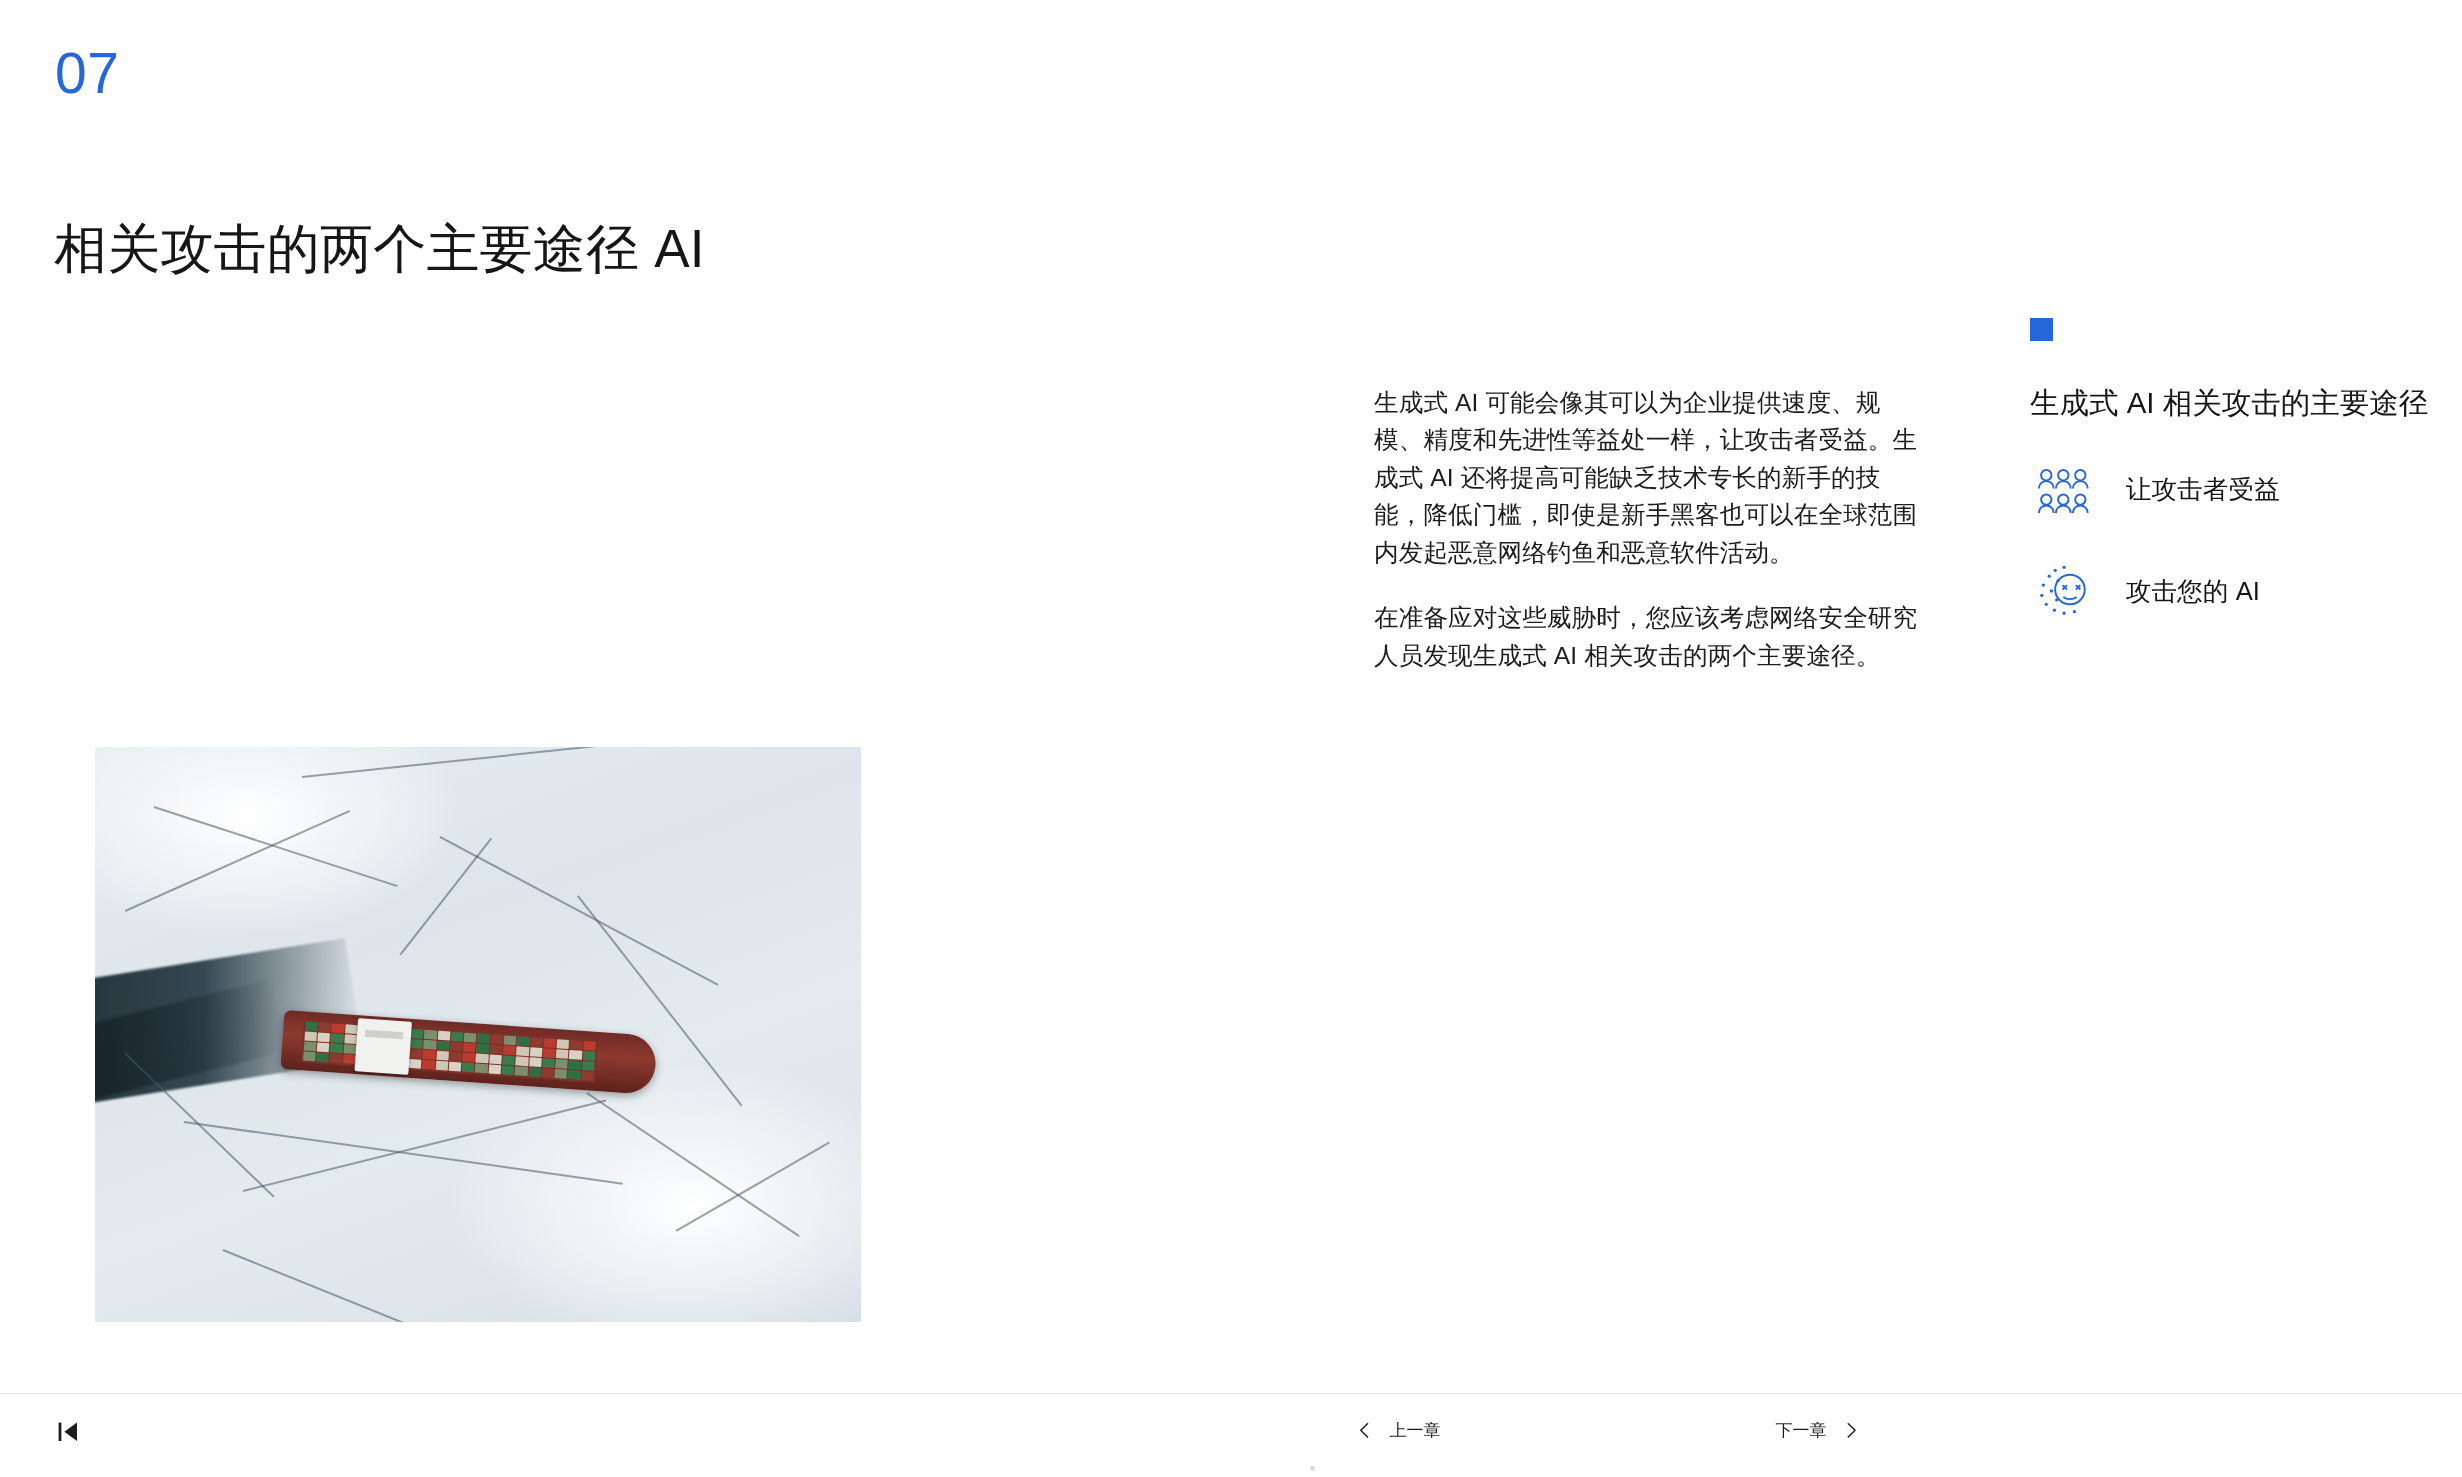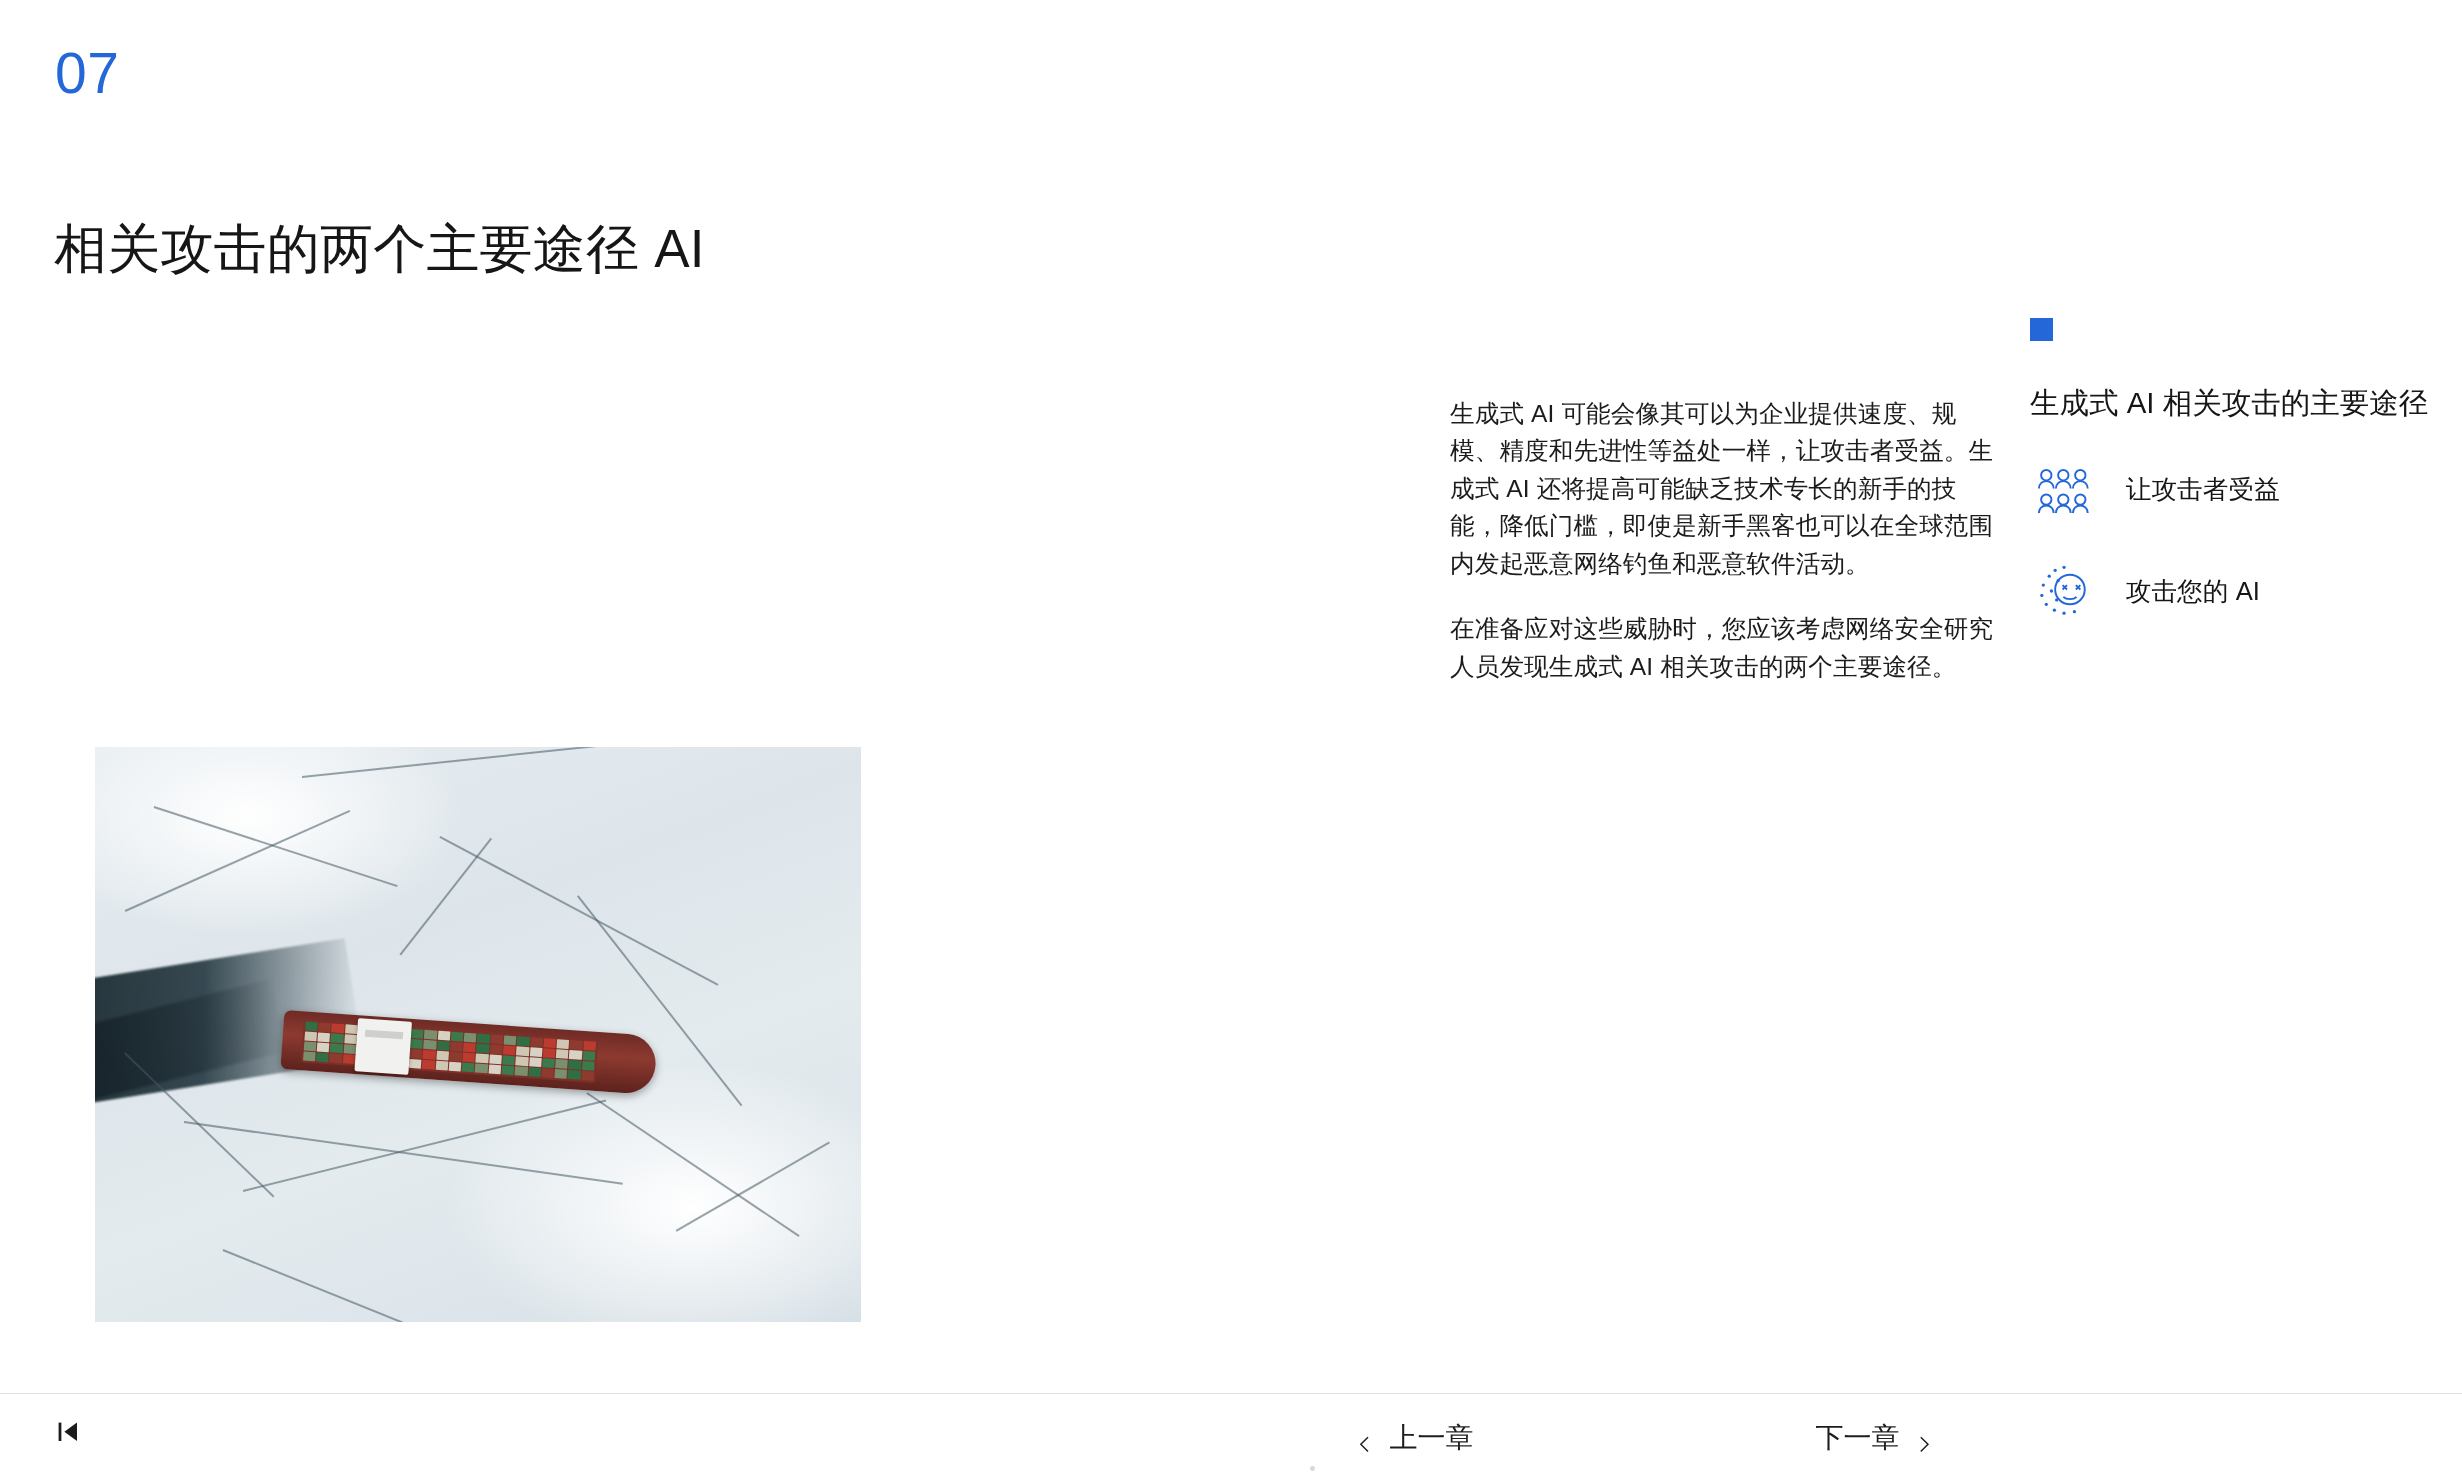--- a/index.html
+++ b/index.html
@@ -141,24 +141,23 @@
     left: 7.9px;
     top: 10.8px;
     right: 7.9px;
     height: 6.9px;
     background: #cfcfcb;
   }
 
   
   .body-col {
     position: absolute;
-    left: 1450px;
+    left: 1374px;
     top: 384px;
     width: 547px;
-    margin-top: 11px;
   }
   .body-col p {
     margin: 0 0 28.6px 0;
     font-size: 24.6px;
     line-height: 1.52;
     color: #1c1c1c;
     letter-spacing: 0.1px;
   }
   .body-col p:last-child { margin-bottom: 0; }
 
@@ -217,22 +216,22 @@
     top: 23.6px;
     width: 27.6px;
     height: 27.6px;
   }
   .footer-nav {
     position: absolute;
     left: 1359px;
     top: 24.6px;
     display: flex;
     align-items: center;
-    gap: 7px;
-    font-size: 28px;
+    gap: 0;
+    font-size: 17px;
     color: #1c1c1c;
   }
   .nav-prev, .nav-next {
     display: flex;
     align-items: center;
     gap: 19.7px;
   }
   .nav-next { margin-left: 335px; }
   .chev {
     width: 10.8px;

